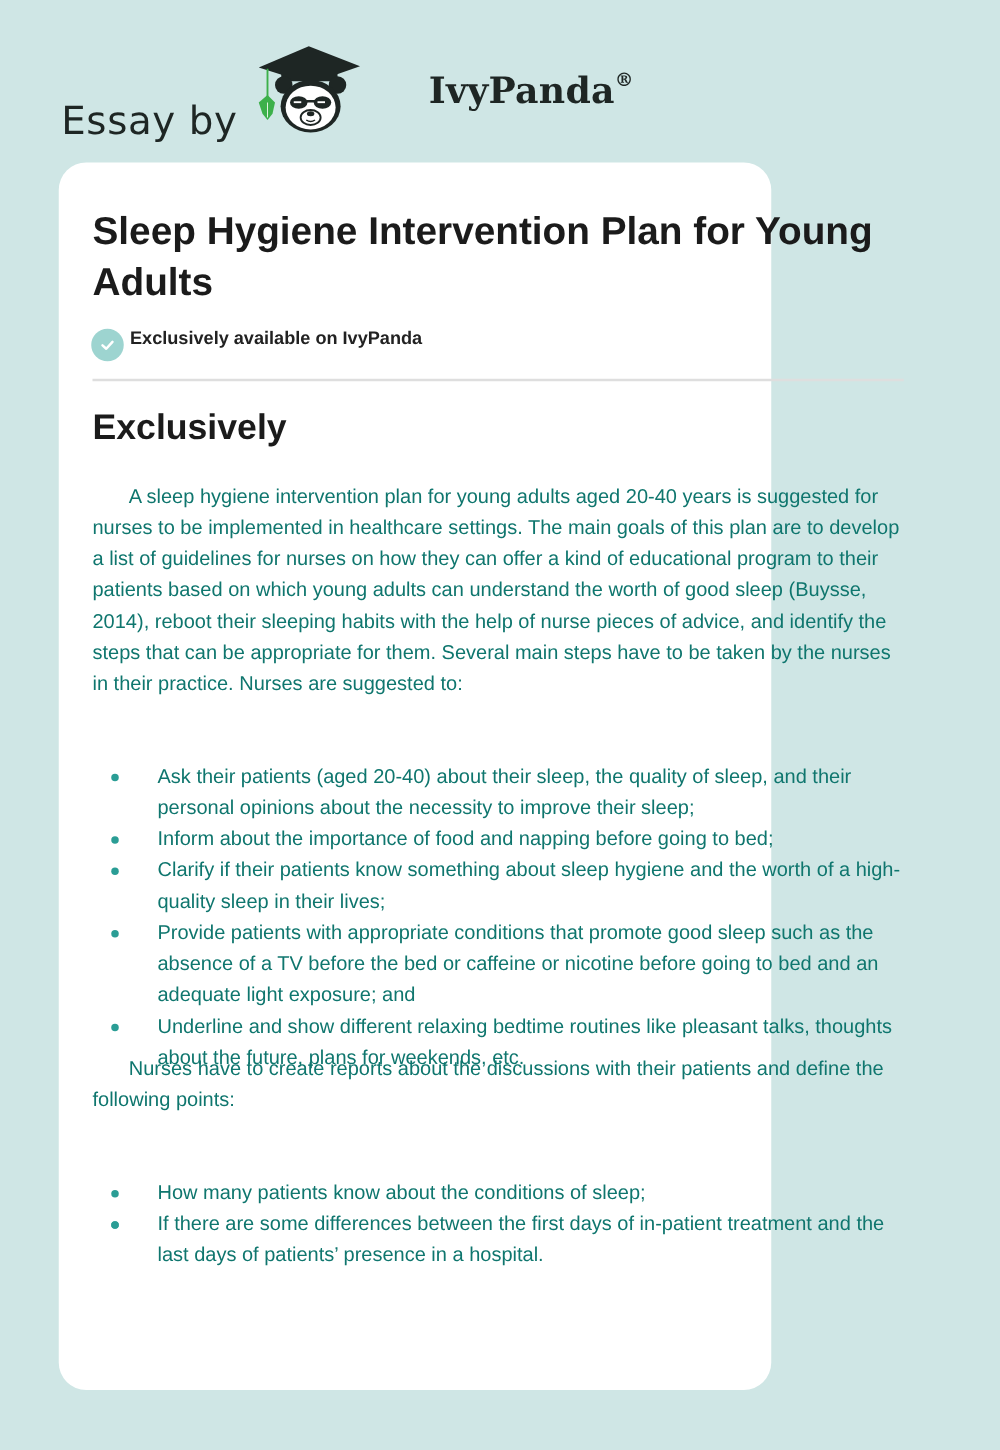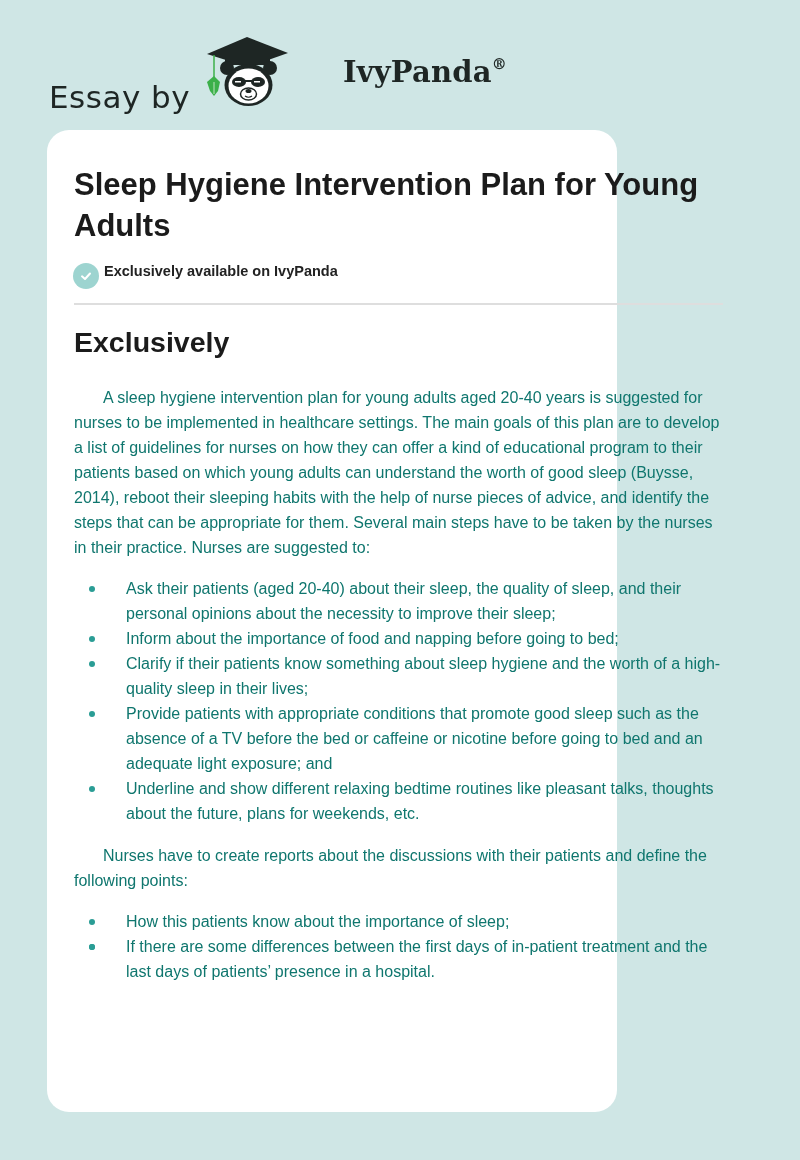--- a/index.html
+++ b/index.html
@@ -97,20 +97,21 @@
       position: absolute;
       left: 27px;
       width: 652px;
       font-size: 16px;
       line-height: 25px;
       color: #0f766e;
     }
     .para { text-indent: 29px; }
     ul.bullets {
       list-style: none;
+      margin-top: 33px;
     }
     ul.bullets li {
       position: relative;
       padding-left: 52px;
     }
     ul.bullets li .dot {
       position: absolute;
       left: 15px; top: 10px;
       width: 6px; height: 6px;
       border-radius: 50%;
@@ -175,17 +176,17 @@
     <li><span class="dot"></span><span>Ask their patients (aged 20-40) about their sleep, the quality of sleep, and their personal opinions about the necessity to improve their sleep;</span></li>
     <li><span class="dot"></span><span>Inform about the importance of food and napping before going to bed;</span></li>
     <li><span class="dot"></span><span>Clarify if their patients know something about sleep hygiene and the worth of a high-quality sleep in their lives;</span></li>
     <li><span class="dot"></span><span>Provide patients with appropriate conditions that promote good sleep such as the absence of a TV before the bed or caffeine or nicotine before going to bed and an adequate light exposure; and</span></li>
     <li><span class="dot"></span><span>Underline and show different relaxing bedtime routines like pleasant talks, thoughts about the future, plans for weekends, etc.</span></li>
   </ul>
 
   <p class="body-text para" style="top:713px;">Nurses have to create reports about the discussions with their patients and define the following points:</p>
 
   <ul class="body-text bullets" style="top:779px;">
-    <li><span class="dot"></span><span>How this patients know about the importance of sleep;</span></li>
+    <li><span class="dot"></span><span>How many patients know about the conditions of sleep;</span></li>
     <li><span class="dot"></span></li>
     <li><span class="dot"></span><span>If there are some differences between the first days of in-patient treatment and the last days of patients’ presence in a hospital.</span></li>
   </ul>
 </div>
 
 </body></html>

